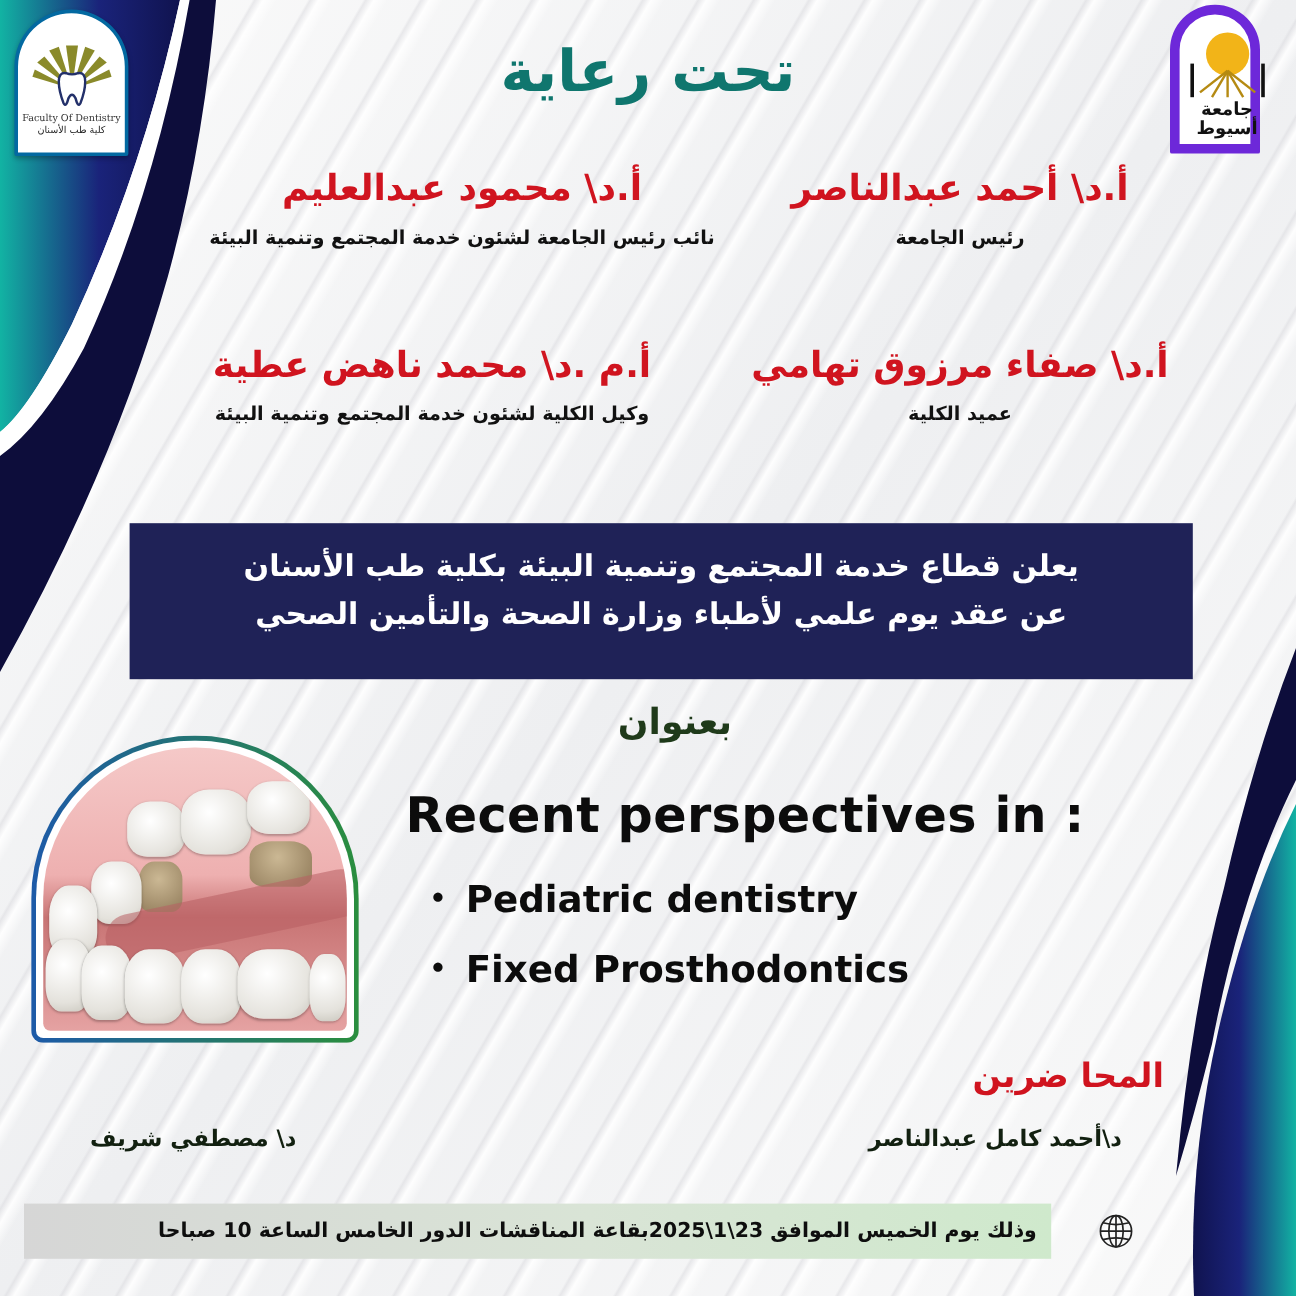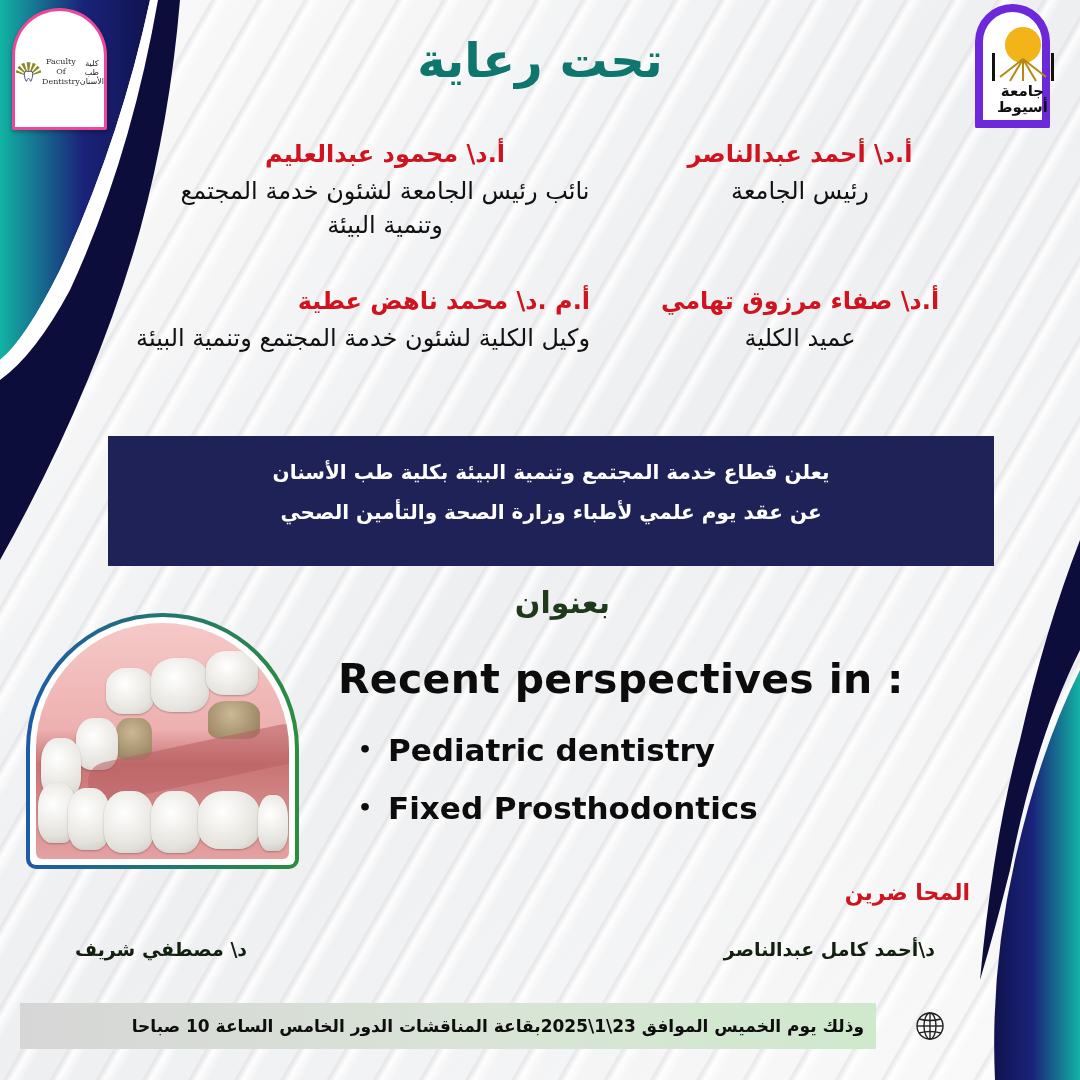--- a/index.html
+++ b/index.html
@@ -22,24 +22,24 @@
   .swoosh { position: absolute; pointer-events: none; }
   .swoosh svg { display: block; }
 
   .logo {
     position: absolute;
     display: flex; align-items: center; justify-content: center;
   }
   .logo-left {
     left: 12px; top: 8px; width: 95px; height: 122px;
     background: #fff;
-    border: 3px solid #ec4899;
+    border: 3px solid #0369a1;
     border-radius: 48px 48px 2px 2px;
     box-shadow: 0 2px 4px rgba(0,0,0,0.3);
-    flex-direction: row;
+    flex-direction: column;
     padding-top: 6px;
   }
   .logo-right {
     left: 975px; top: 4px; width: 75px; height: 124px;
     background: #fff;
     border: 8px solid #6d28d9;
     border-radius: 48px 48px 2px 2px;
     flex-direction: column;
     padding-top: 6px;
     padding-left: 20px;
@@ -59,35 +59,35 @@
     position: absolute; left: 0; width: 1080px; top: 32px;
     text-align: center; direction: rtl;
     font-size: 48px; font-weight: bold; color: #0f766e;
     letter-spacing: 1px;
   }
 
   .patron {
     position: absolute; direction: rtl; text-align: center;
   }
   .patron .name {
-    font-size: 24px; font-weight: bold; color: #d0141f; white-space: nowrap;
+    font-size: 30px; font-weight: bold; color: #d0141f; white-space: nowrap;
   }
   .patron .role {
-    font-size: 24px; font-weight: normal; color: #111; line-height: 34px; margin-top: 6px;
+    font-size: 16px; font-weight: bold; color: #111; line-height: 34px; margin-top: 6px;
   }
   #p1 { left: 630px; width: 340px; top: 140px; }
   #p2 { left: 150px; width: 470px; top: 140px; }
   #p3 { left: 625px; width: 350px; top: 287px; }
-  #p4 { left: 130px; width: 460px; top: 287px; text-align: right; }
+  #p4 { left: 130px; width: 460px; top: 287px; }
 
   .announce {
     position: absolute; left: 108px; top: 436px; width: 886px; height: 130px;
     background: #1f2257;
     color: #fff; direction: rtl; text-align: center;
-    font-size: 20px; font-weight: bold; line-height: 40px;
+    font-size: 25px; font-weight: bold; line-height: 40px;
     padding-top: 16px;
   }
 
   .subtitle-label {
     position: absolute; left: 470px; width: 140px; top: 585px;
     text-align: right; direction: rtl;
     font-size: 30px; font-weight: bold; color: #1f3a1a;
   }
 
   .topic {
@@ -121,21 +121,21 @@
     box-shadow: 0 1px 2px rgba(0,0,0,0.25);
   }
   .abut {
     position: absolute; background: radial-gradient(circle at 45% 35%, #cbb894, #9c8765 80%);
     border-radius: 35% 35% 25% 25%;
   }
 
   .speakers-label {
     position: absolute; left: 790px; width: 180px; top: 880px;
     text-align: right; direction: rtl;
-    font-size: 22px; font-weight: bold; color: #d0141f;
+    font-size: 28px; font-weight: bold; color: #d0141f;
   }
   .speakers {
     position: absolute; left: 75px; width: 860px; top: 938px;
     direction: rtl; display: flex; justify-content: space-between;
     font-size: 19px; font-weight: bold; color: #122010;
   }
 
   .footer-bar {
     position: absolute; left: 20px; top: 1003px; width: 856px; height: 46px;
     background: linear-gradient(90deg, #d6d6d6 0%, #d9e4d6 55%, #cfe9cc 100%);

